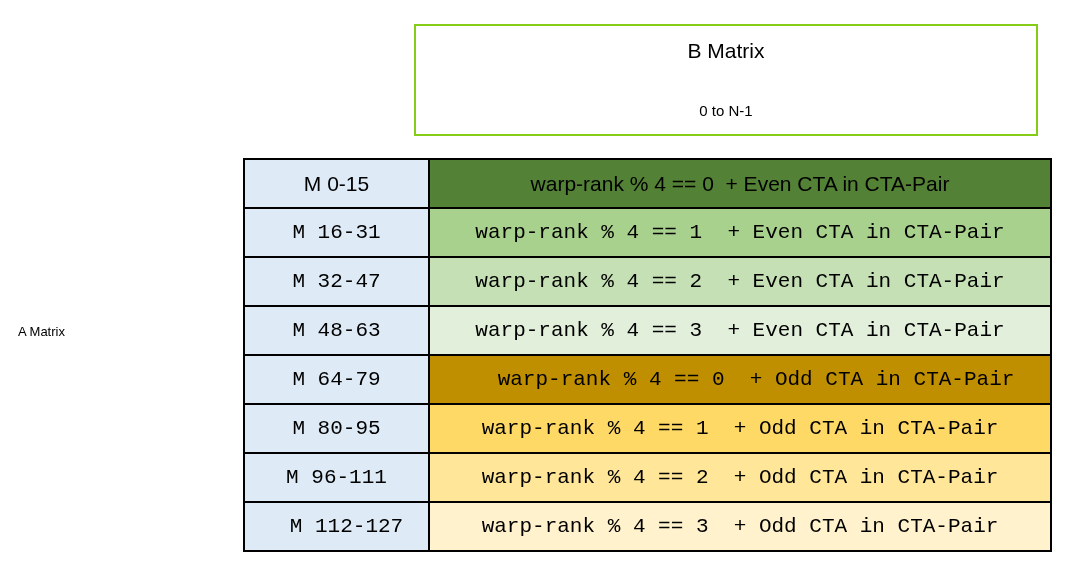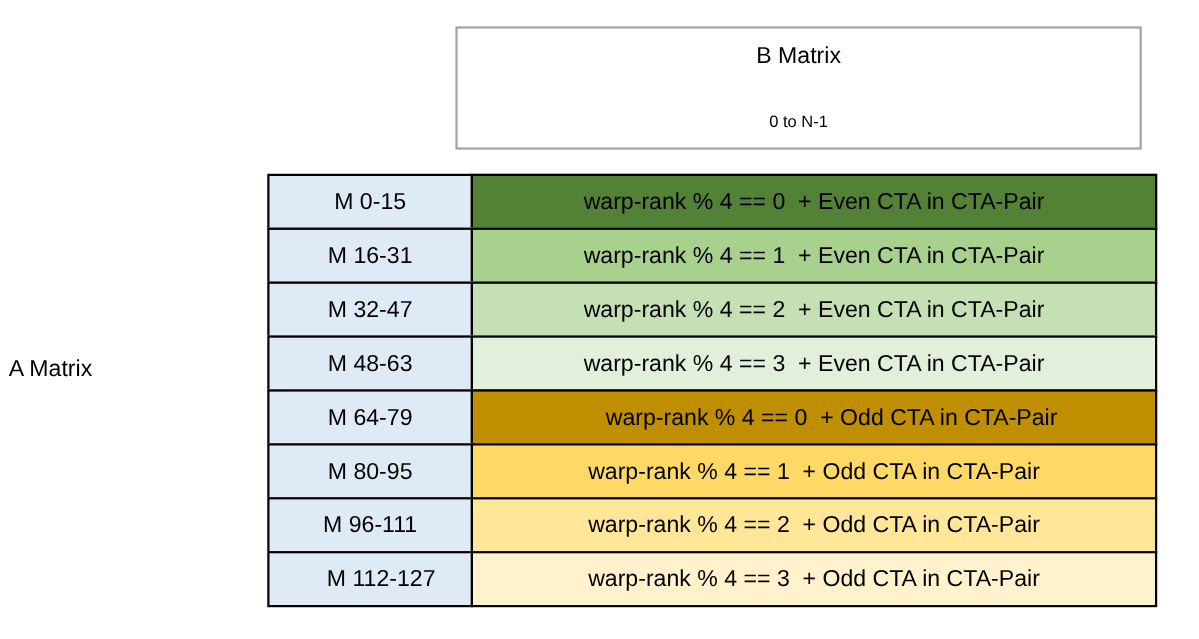--- a/index.html
+++ b/index.html
@@ -17,54 +17,55 @@
     overflow: hidden;
   }
   
   .b-box {
     position: absolute;
     left: 414px;
     top: 24px;
     width: 624px;
     height: 112px;
     box-sizing: border-box;
-    border: 2px solid #a3a3a3;
+    border: 2px solid #84cc16;
     background: #ffffff;
     display: flex;
     flex-direction: column;
     justify-content: space-between;
     align-items: center;
     padding: 13px 0 15px 0;
   }
   .b-title {
     font-size: 21px;
     line-height: 1.1;
   }
   .b-sub {
     font-size: 15px;
     line-height: 1.1;
   }
   
   .a-label {
     position: absolute;
-    left: 8px;
+    left: 18px;
     top: 324px;
-    font-size: 21px;
+    font-size: 13px;
   }
   
   .map-table {
     position: absolute;
     left: 243px;
     top: 158px;
   }
   .map-row {
     display: flex;
   }
   .map-row + .map-row {
     margin-top: -2px;
+    font-family: Liberation Mono, monospace;
   }
   .cell {
     box-sizing: border-box;
     height: 51px;
     border: 2px solid #000000;
     display: flex;
     align-items: center;
     justify-content: center;
     font-size: 21px;
     white-space: pre;

